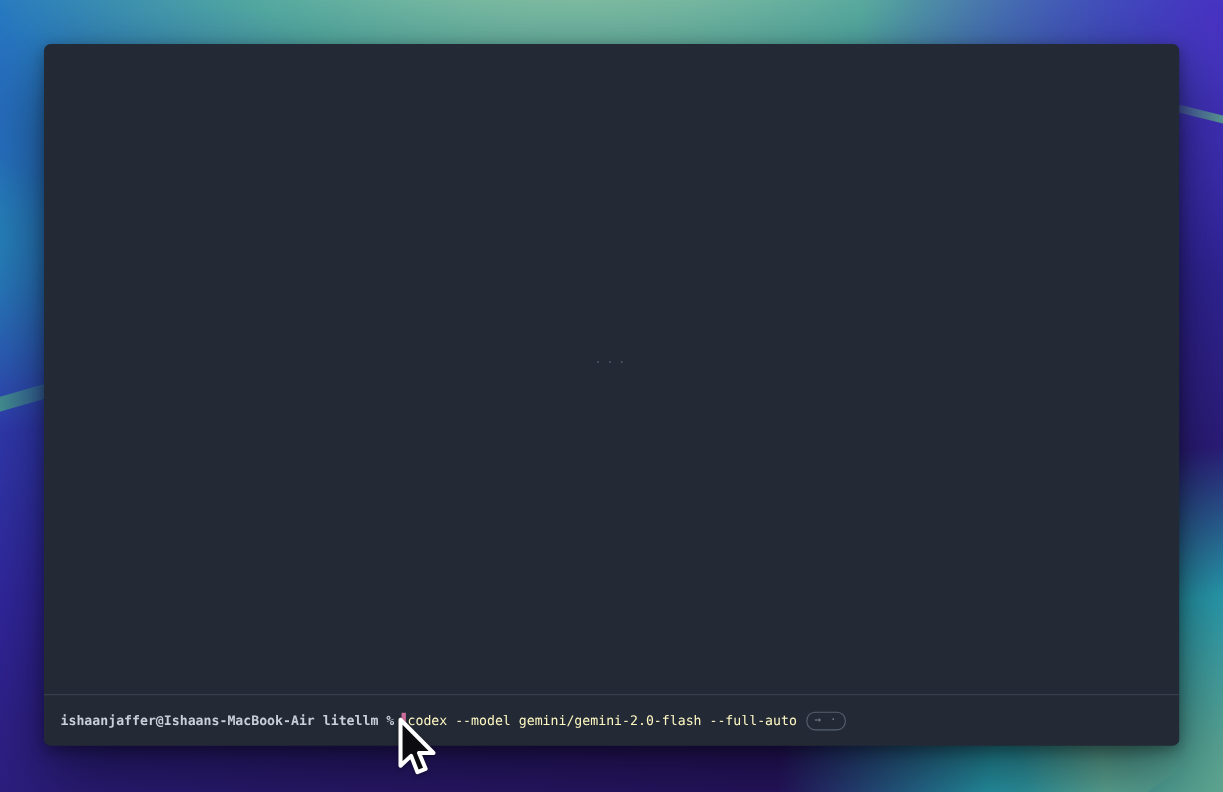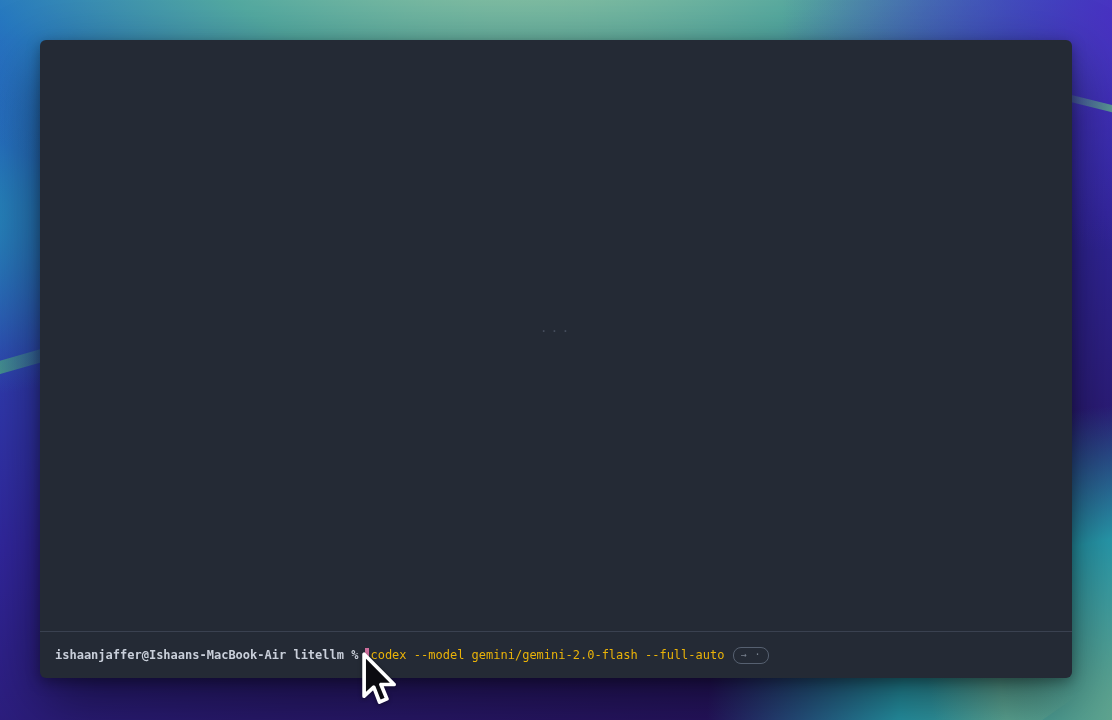--- a/index.html
+++ b/index.html
@@ -76,21 +76,21 @@
     font-weight: 700;
   }
   .cursor-block {
     display: inline-block;
     width: 4px; height: 14px;
     margin-left: 7px; margin-right: 1px;
     background: #cf6d9c;
     vertical-align: middle;
   }
   .suggestion-text {
-    color: #eab308;
+    color: #fef9c3;
   }
   .hint-badge {
     margin-left: 9px;
     border: 1px solid #566070;
     border-radius: 8px;
     color: #79828f;
     font-size: 10px;
     line-height: 12px;
     padding: 1px 6px 2px 6px;
     letter-spacing: 1px;

